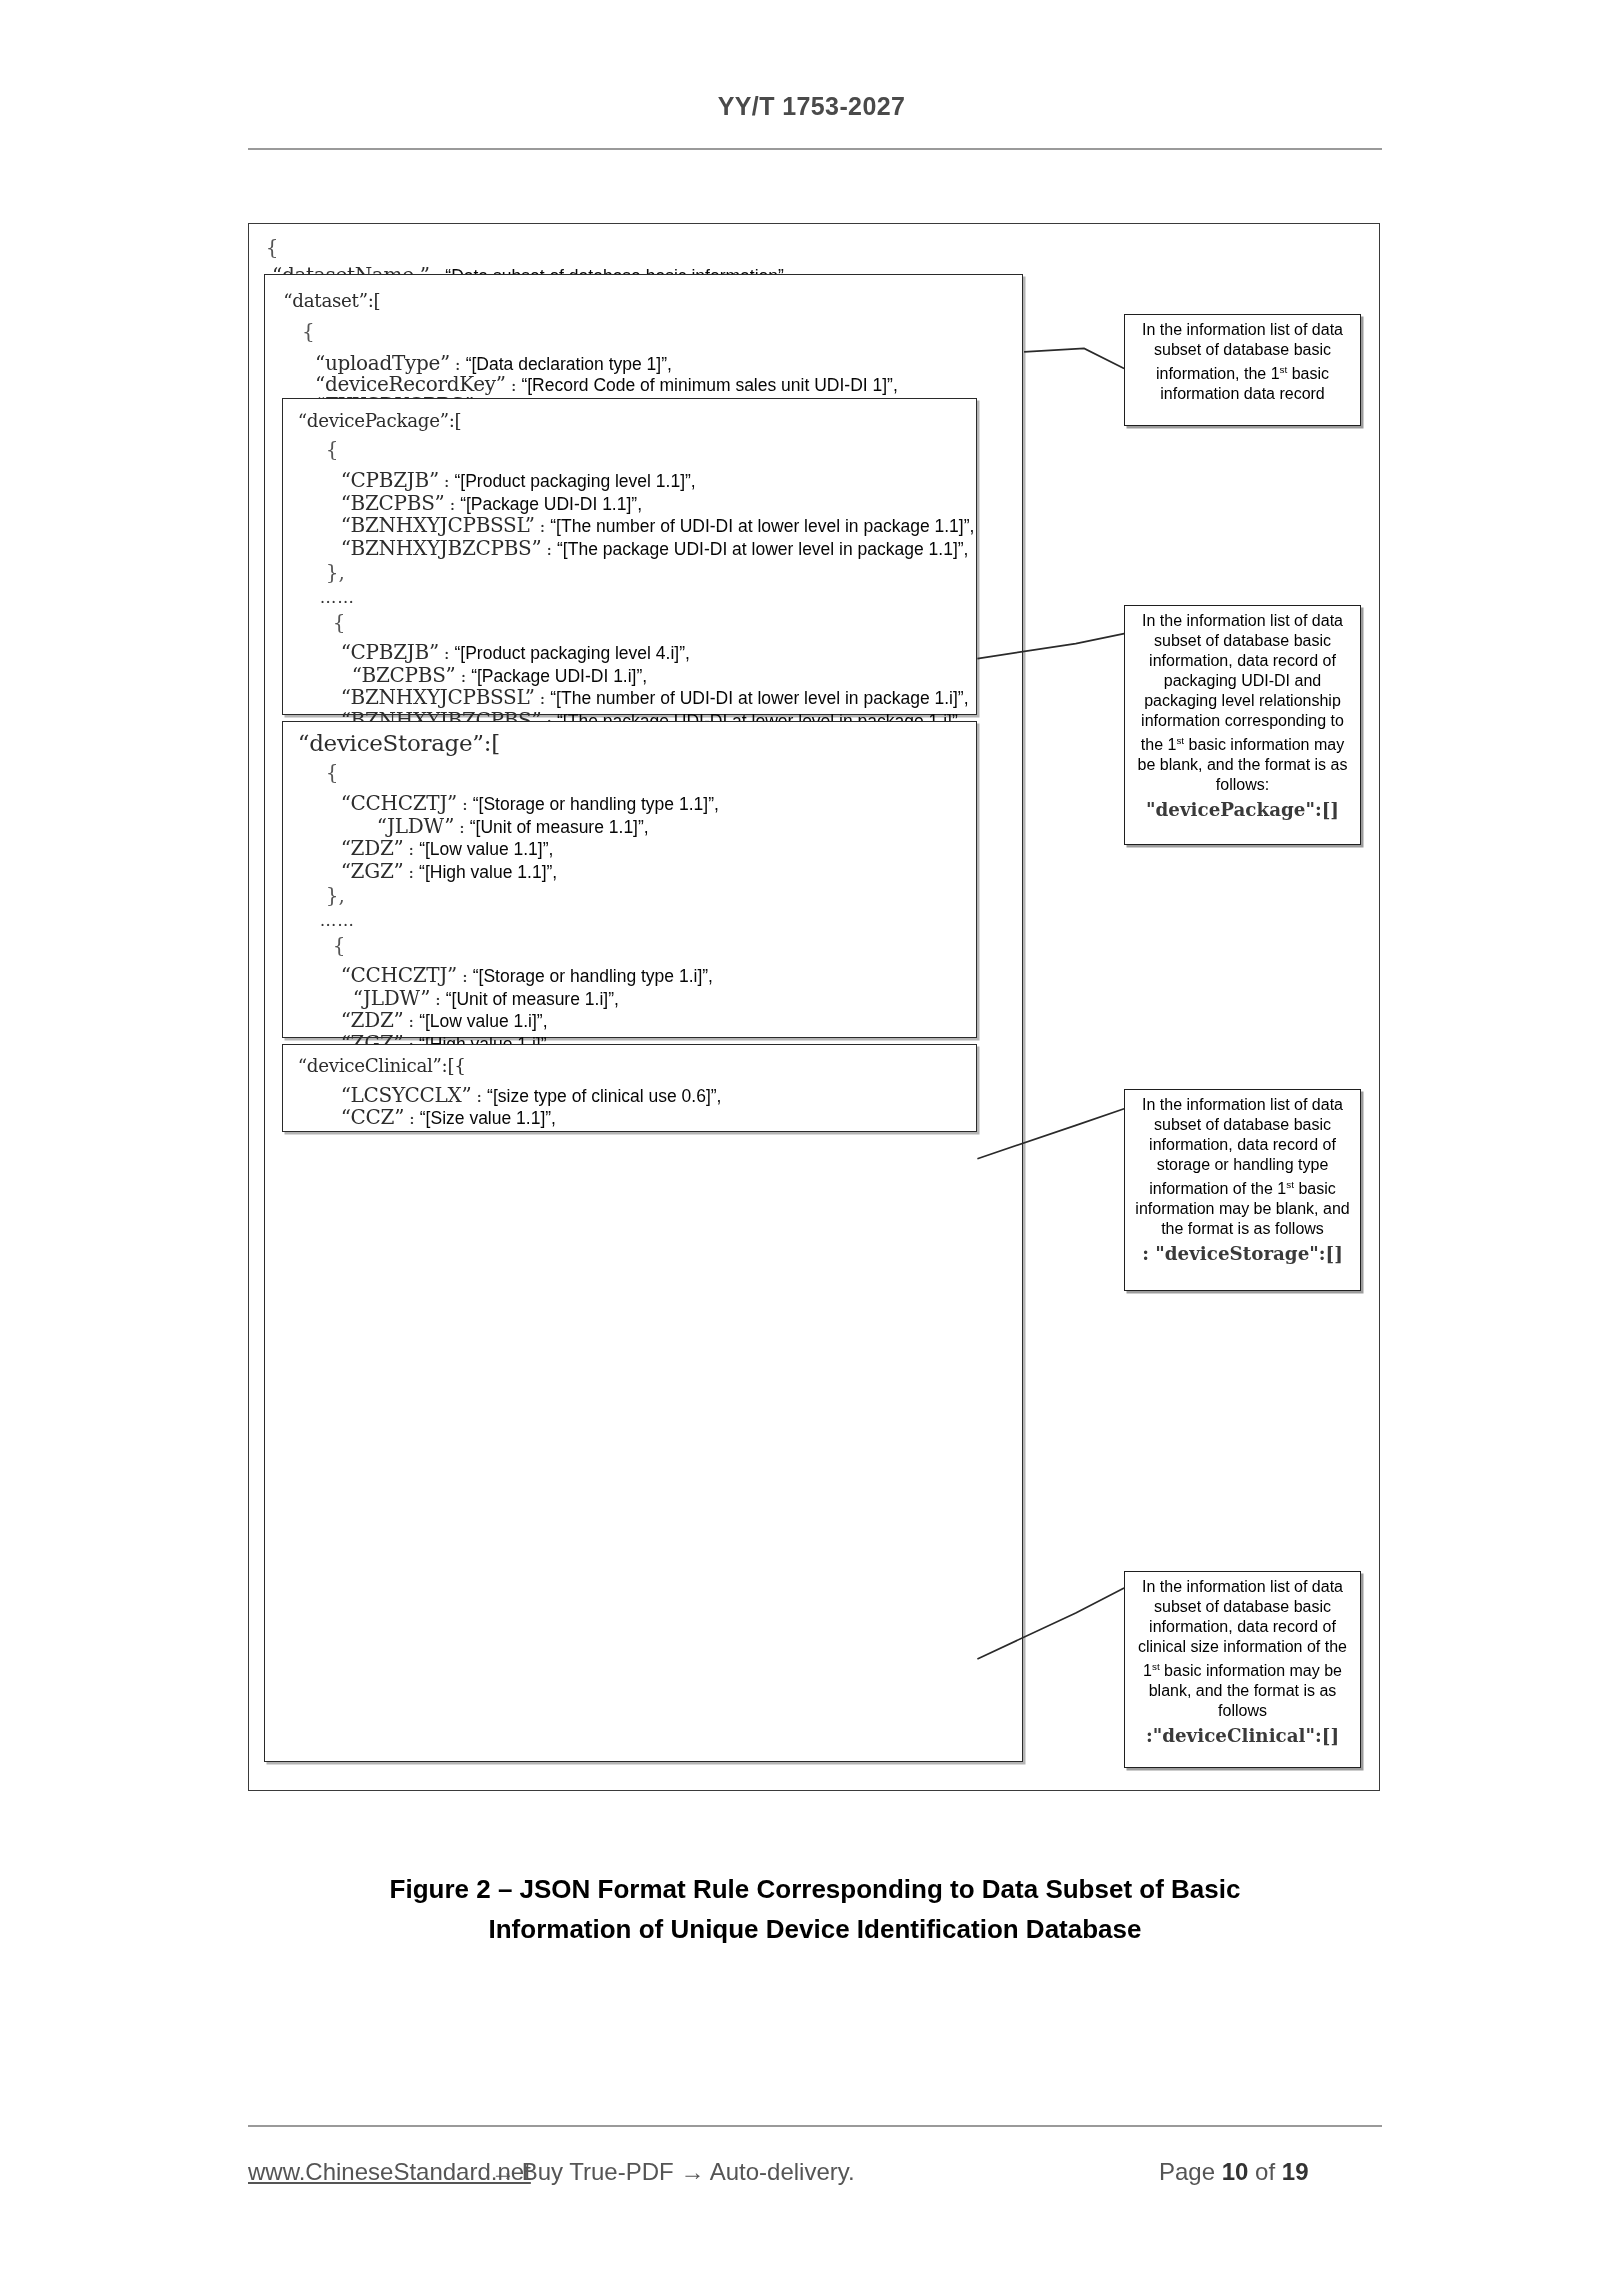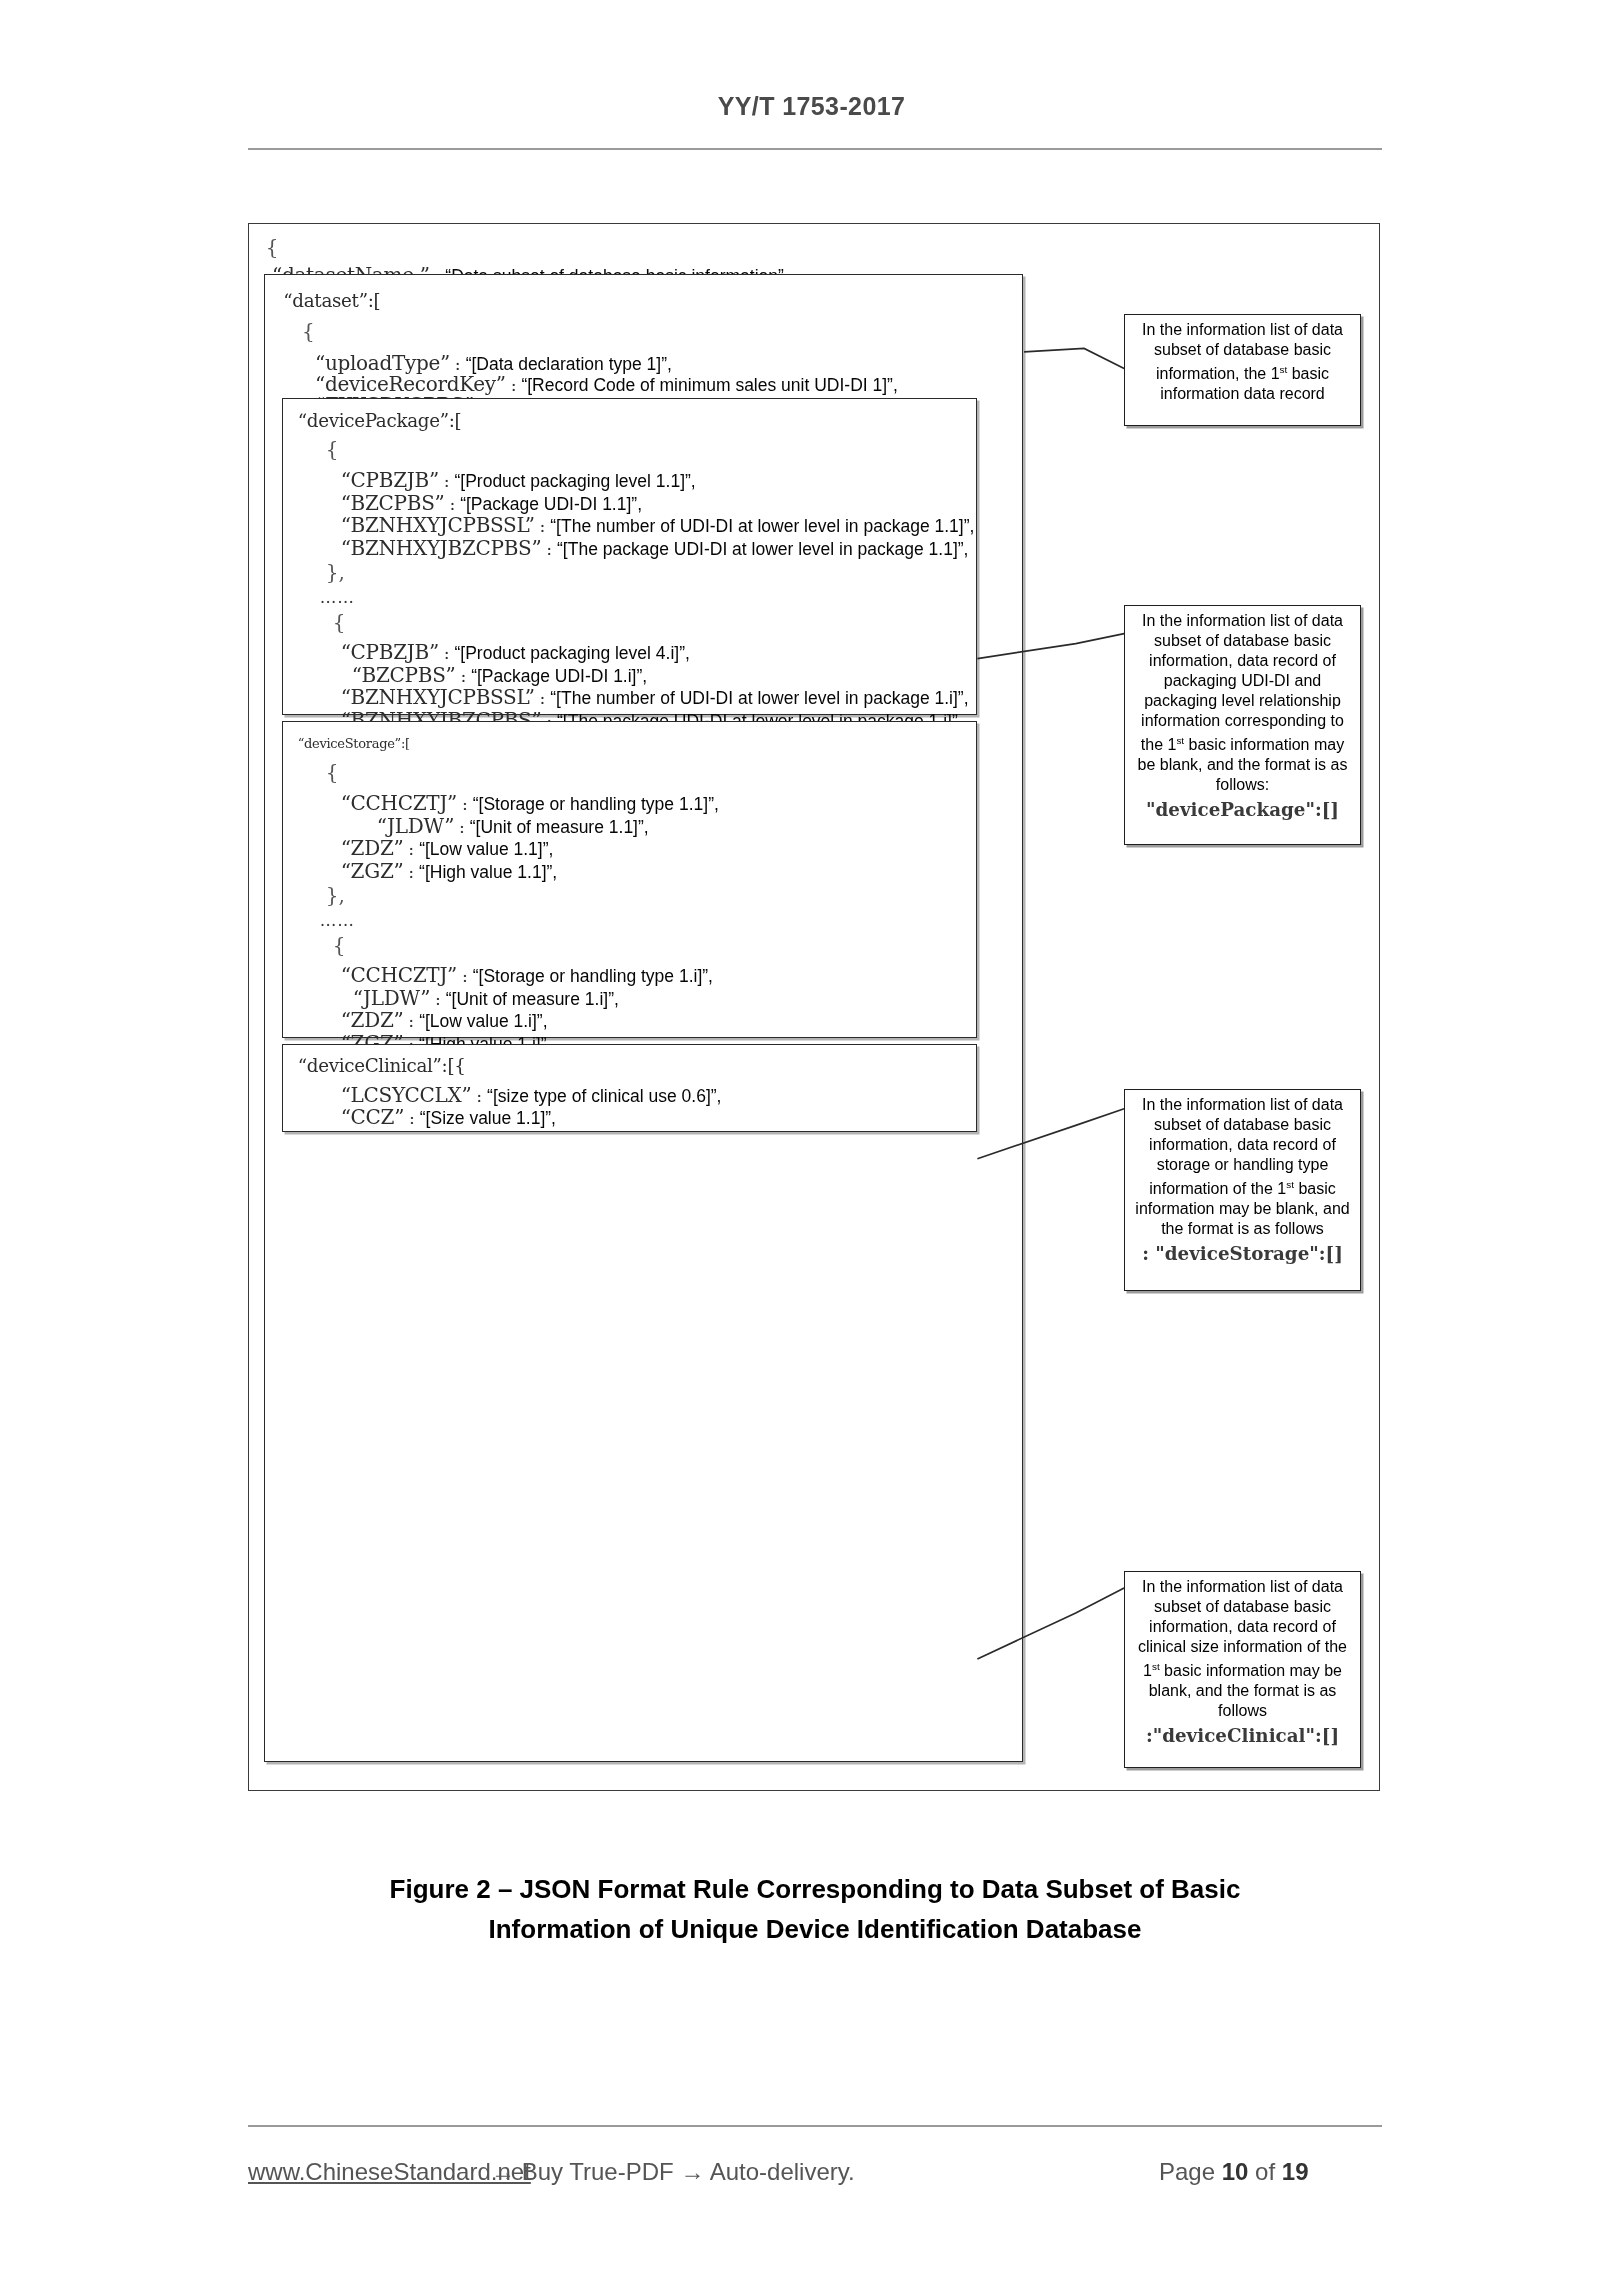--- a/index.html
+++ b/index.html
@@ -191,21 +191,21 @@
   #footer-pageinfo {
     position: absolute;
     left: 911px; top: 0;
     color: #555555;
   }
   #footer-pageinfo b { color: #333333; font-weight: bold; }
 </style>
 </head>
 <body>
 
-<div id="page-header">YY/T 1753-2017</div>
+<div id="page-header">YY/T 1753-2027</div>
 <div id="header-rule"></div>
 
 <div id="figure-frame">
 
   <div class="jline brace" style="left:16.7px; top:15px;">{</div>
 
   <div class="jline" style="left:23px; top:43px;">
     <span class="key">“datasetName ”</span>
     <span class="punct">:</span>
     <span class="val">“Data subset of database basic information”,</span>
@@ -292,21 +292,21 @@
         <span class="punct">:</span>
         <span class="val">“[The package UDI-DI at lower level in package 1.i]”,</span>
       </div>
 
       <div class="jline brace" style="left:50px; top:337px;">}</div>
 
       <div class="jline brace" style="left:37px; top:362px;">],</div>
     </div>
 
     <div class="json-box" id="devicestorage-box">
-      <div class="jline key" style="left:15px; top:13.3px; font-size:13px;">“deviceStorage”:[</div>
+      <div class="jline key" style="left:15px; top:13.3px; font-size:23px;">“deviceStorage”:[</div>
 
       <div class="jline brace" style="left:43px; top:42px;">{</div>
 
       <div class="jline" style="left:58px; top:73px;">
         <span class="key">“CCHCZTJ”</span>
         <span class="punct">:</span>
         <span class="val">“[Storage or handling type 1.1]”,</span>
       </div>
       <div class="jline" style="left:58px; top:96px;margin-left:36px;">
         <span class="key">“JLDW”</span>

